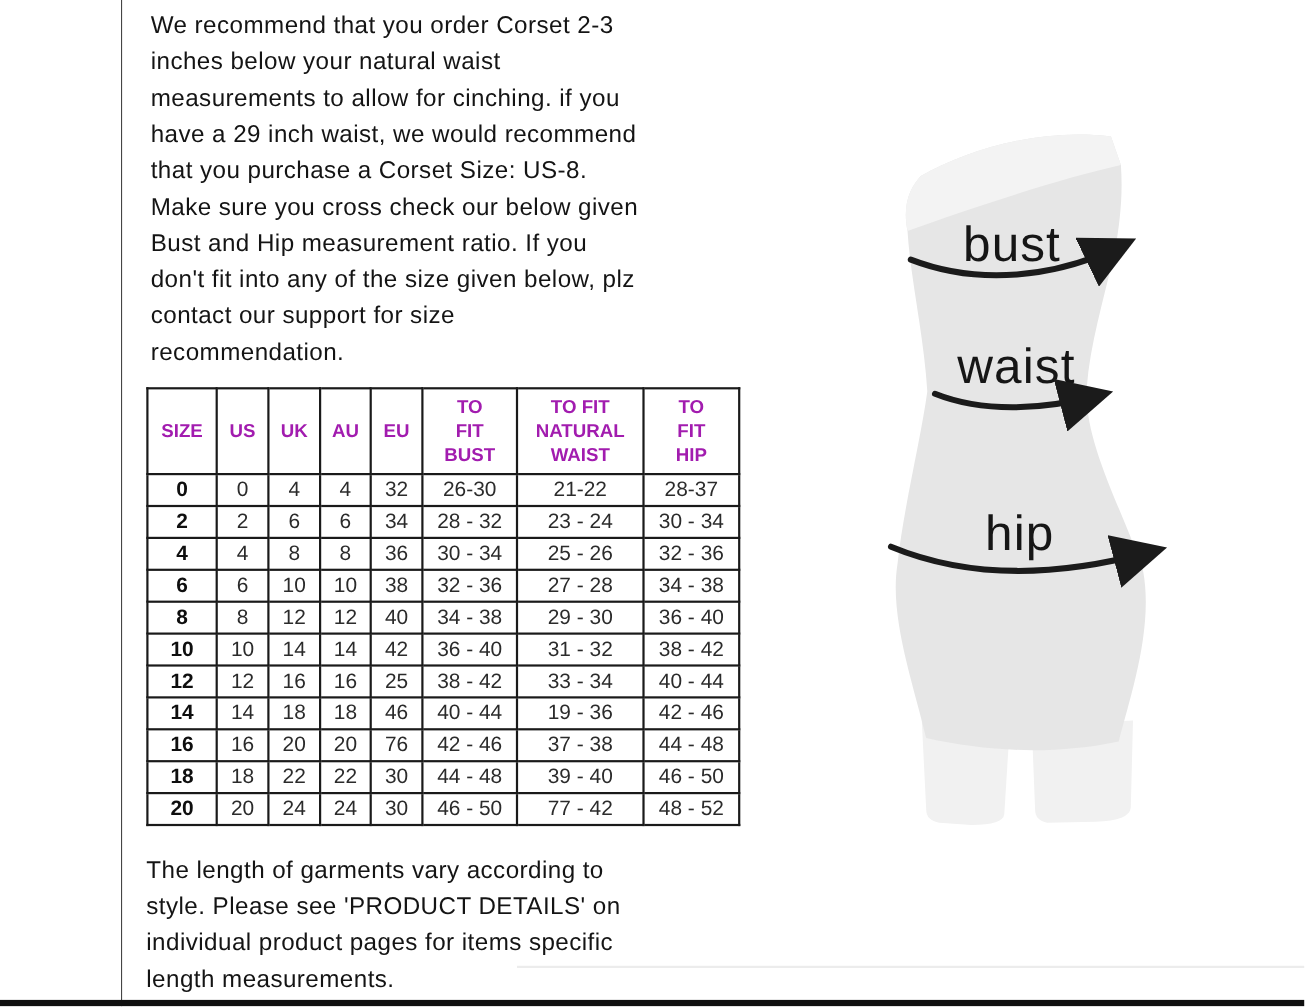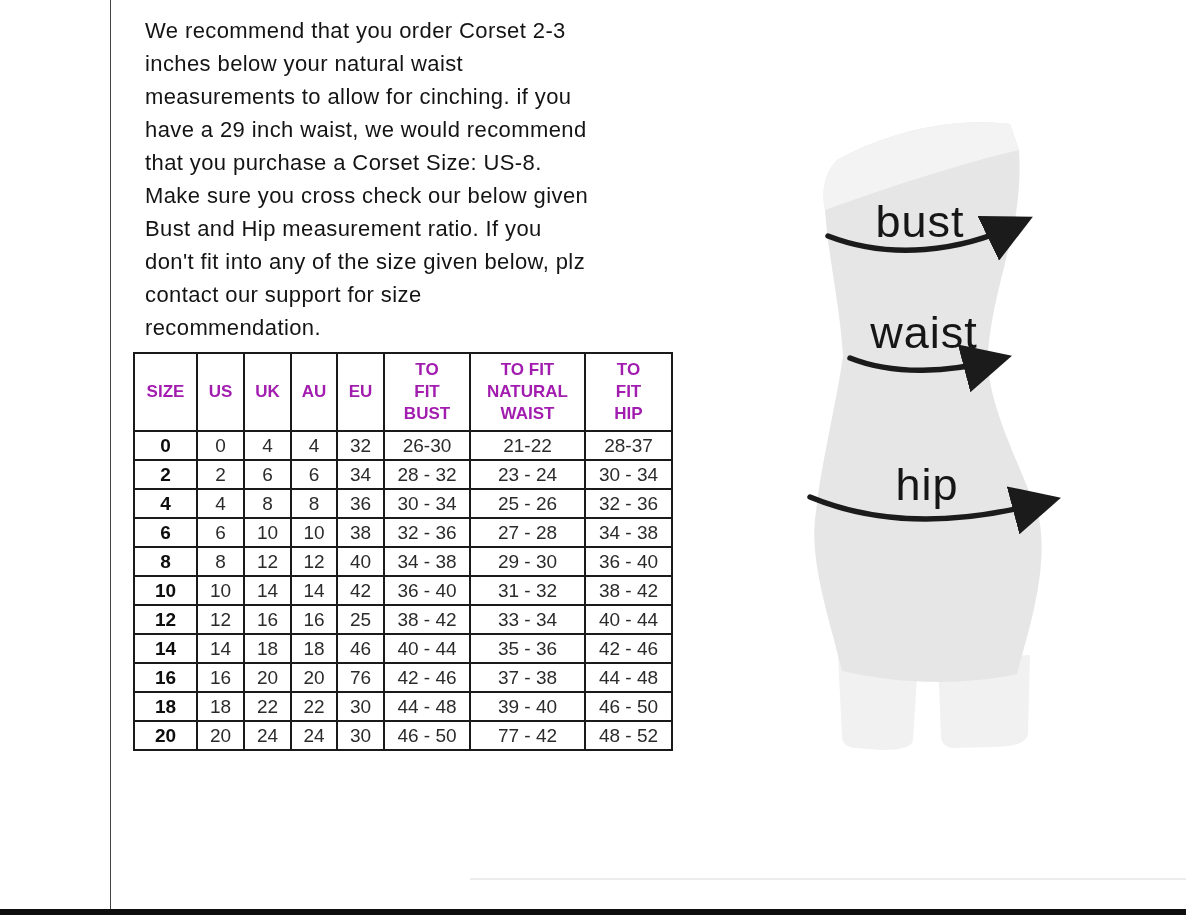--- a/index.html
+++ b/index.html
@@ -26,21 +26,21 @@
   .faint-line {
     position: absolute;
     left: 470px; top: 878px;
     width: 716px; height: 2px;
     background: #ececec;
   }
   .intro {
     position: absolute;
     left: 133px; top: 2px;
     width: 552px;
-    margin: 12px;
+    margin: 4px;
     font-size: 22px;
     line-height: 33px;
     letter-spacing: 0.4px;
     color: #141414;
     white-space: pre-line;
   }
   .length-note {
     position: absolute;
     left: 133px; top: 774px;
     width: 552px;
@@ -212,21 +212,21 @@
           <td>33 - 34</td>
           <td>40 - 44</td>
         </tr>
         <tr>
           <td class="size-col">14</td>
           <td>14</td>
           <td>18</td>
           <td>18</td>
           <td>46</td>
           <td>40 - 44</td>
-          <td>35 - 36</td>
+          <td>19 - 36</td>
           <td>42 - 46</td>
         </tr>
         <tr>
           <td class="size-col">16</td>
           <td>16</td>
           <td>20</td>
           <td>20</td>
           <td>76</td>
           <td>42 - 46</td>
           <td>37 - 38</td>
@@ -248,20 +248,24 @@
           <td>24</td>
           <td>24</td>
           <td>30</td>
           <td>46 - 50</td>
           <td>77 - 42</td>
           <td>48 - 52</td>
         </tr>
       </tbody>
   </table>
 
+  <p class="length-note">The length of garments vary according to
+style. Please see 'PRODUCT DETAILS' on
+individual product pages for items specific
+length measurements.</p>
 
   <div class="figure-wrap">
     <svg width="406" height="660" viewBox="0 0 406 660" xmlns="http://www.w3.org/2000/svg">
       <defs>
         <marker id="ah" markerWidth="9" markerHeight="9" refX="6" refY="4.5" orient="auto">
           <path d="M0,0 L9,4.5 L0,9 Z" fill="#1b1b1b"></path>
         </marker>
       </defs>
 
       <path d="M58,555 L138,560 L133,640 Q132,650 103,650 L74,648 Q62,646 62,636 Z" fill="#f1f1f1"></path>

